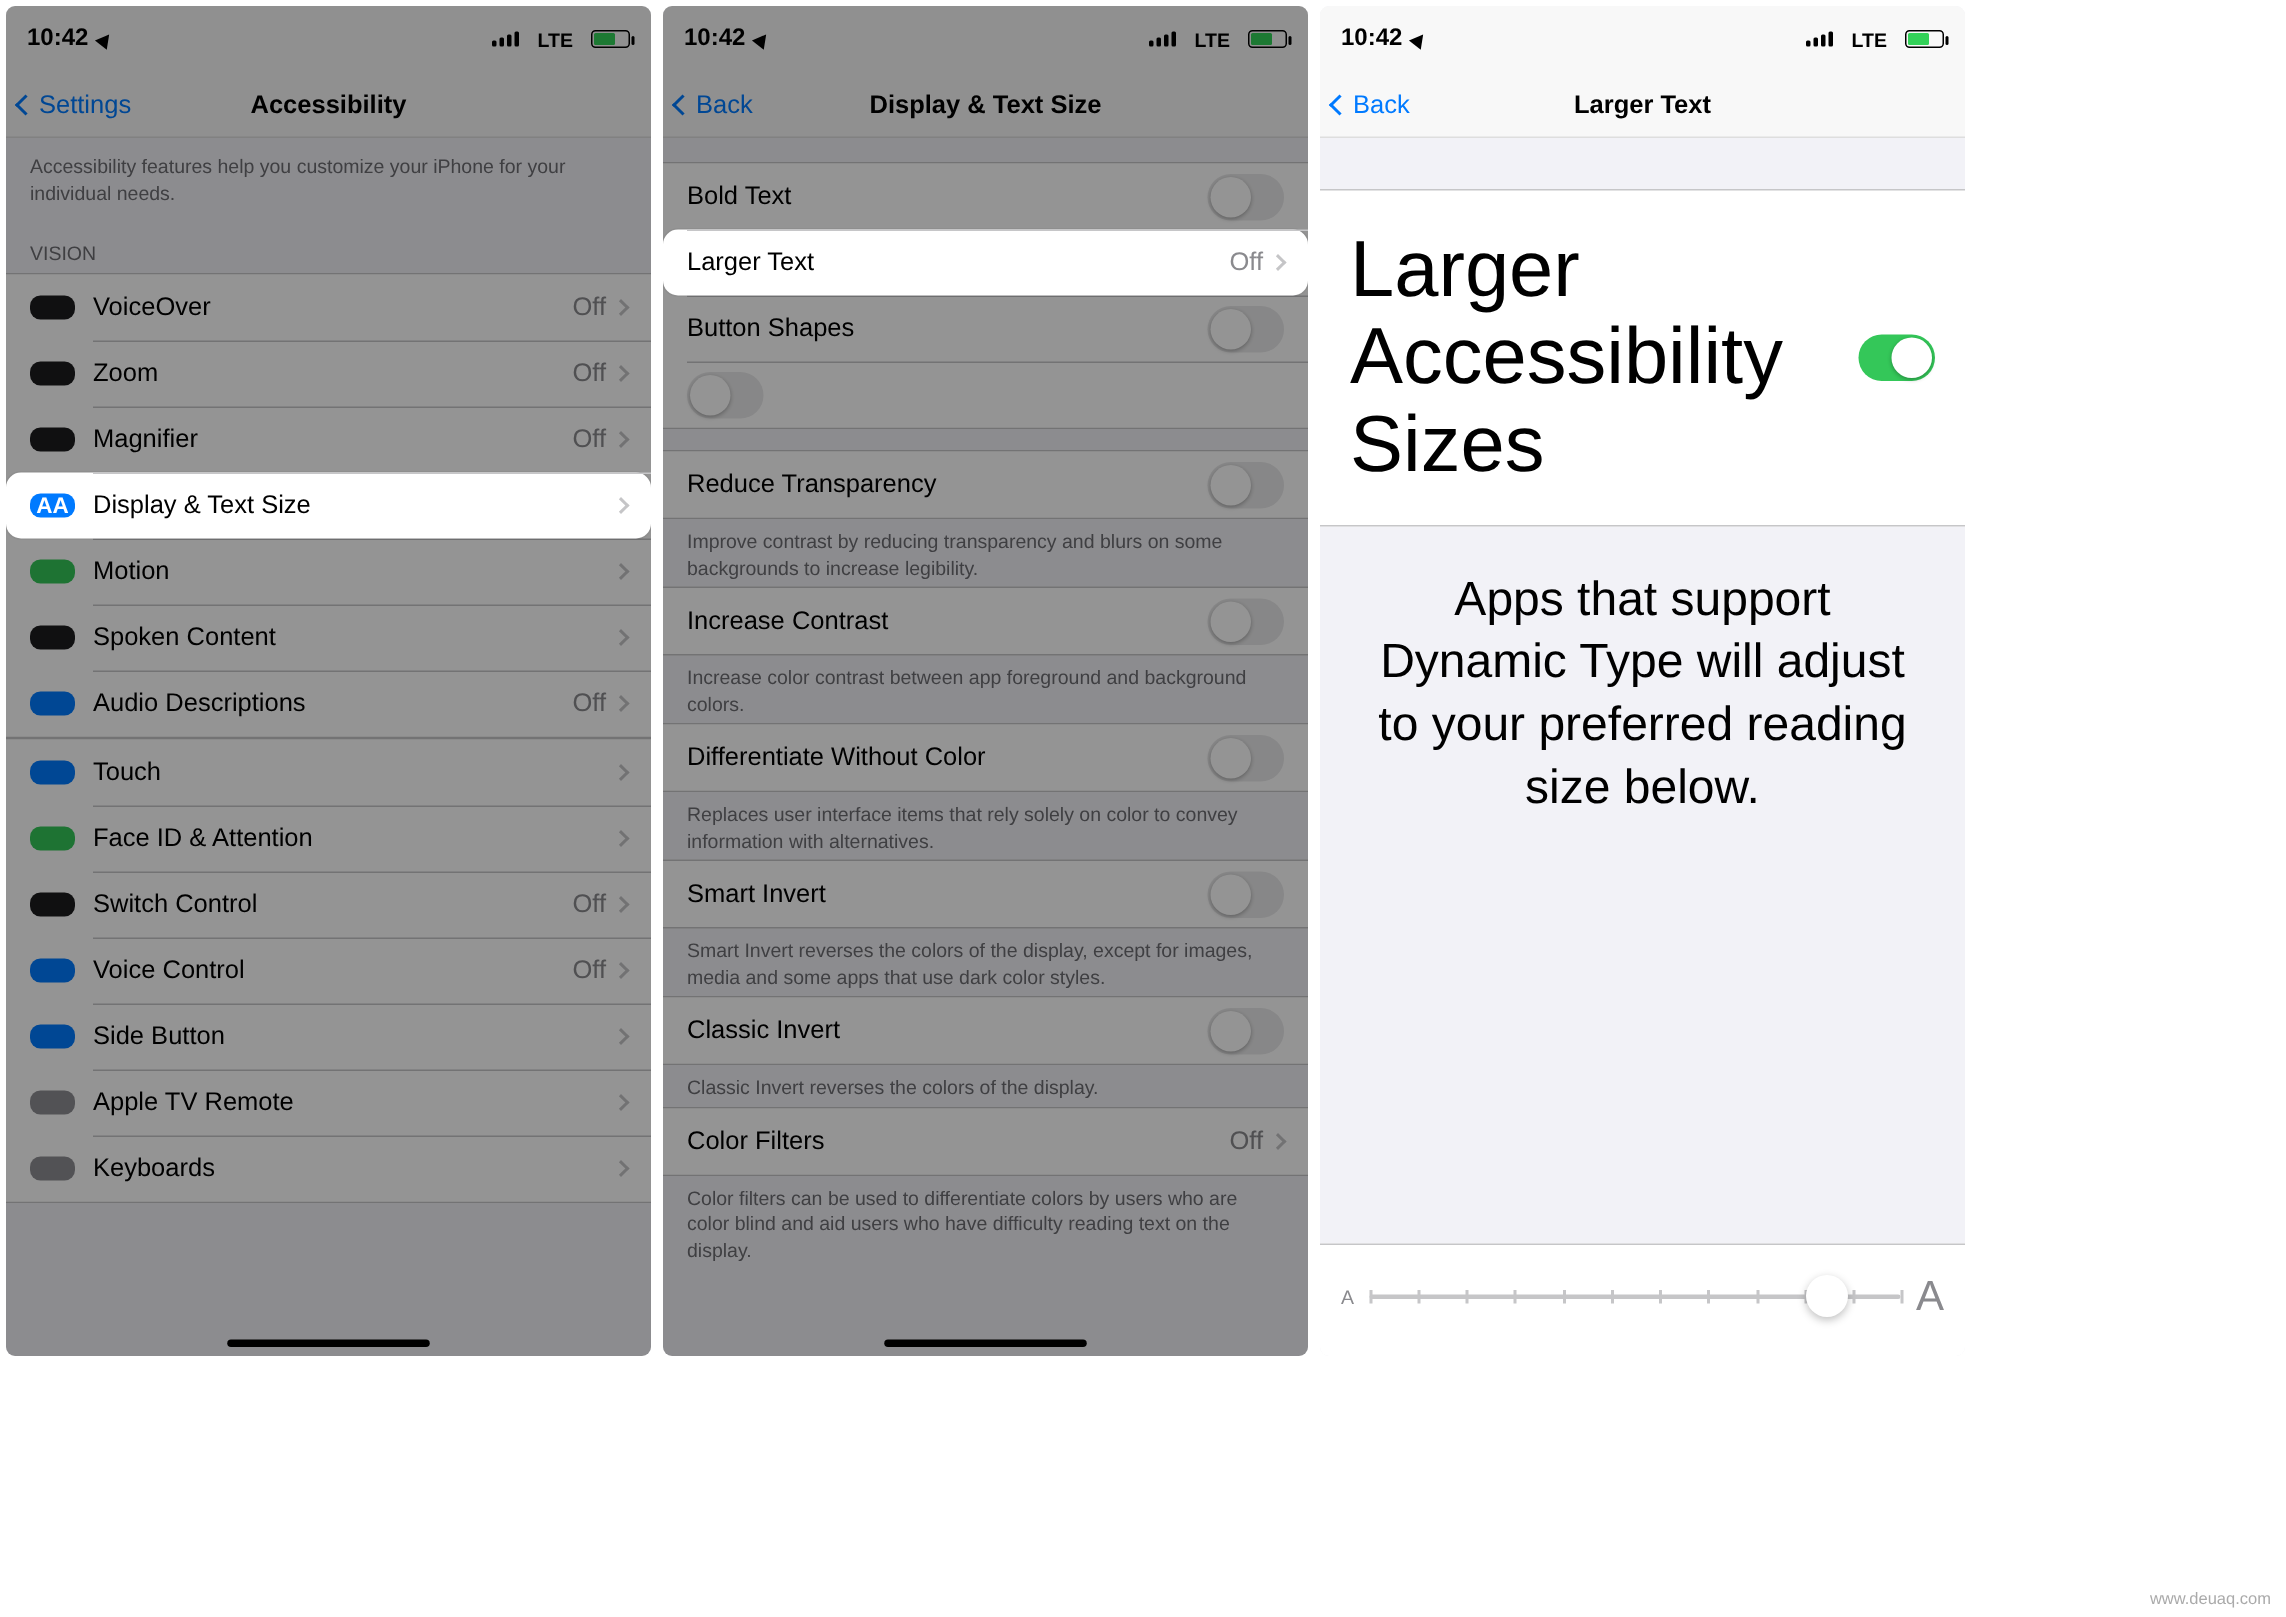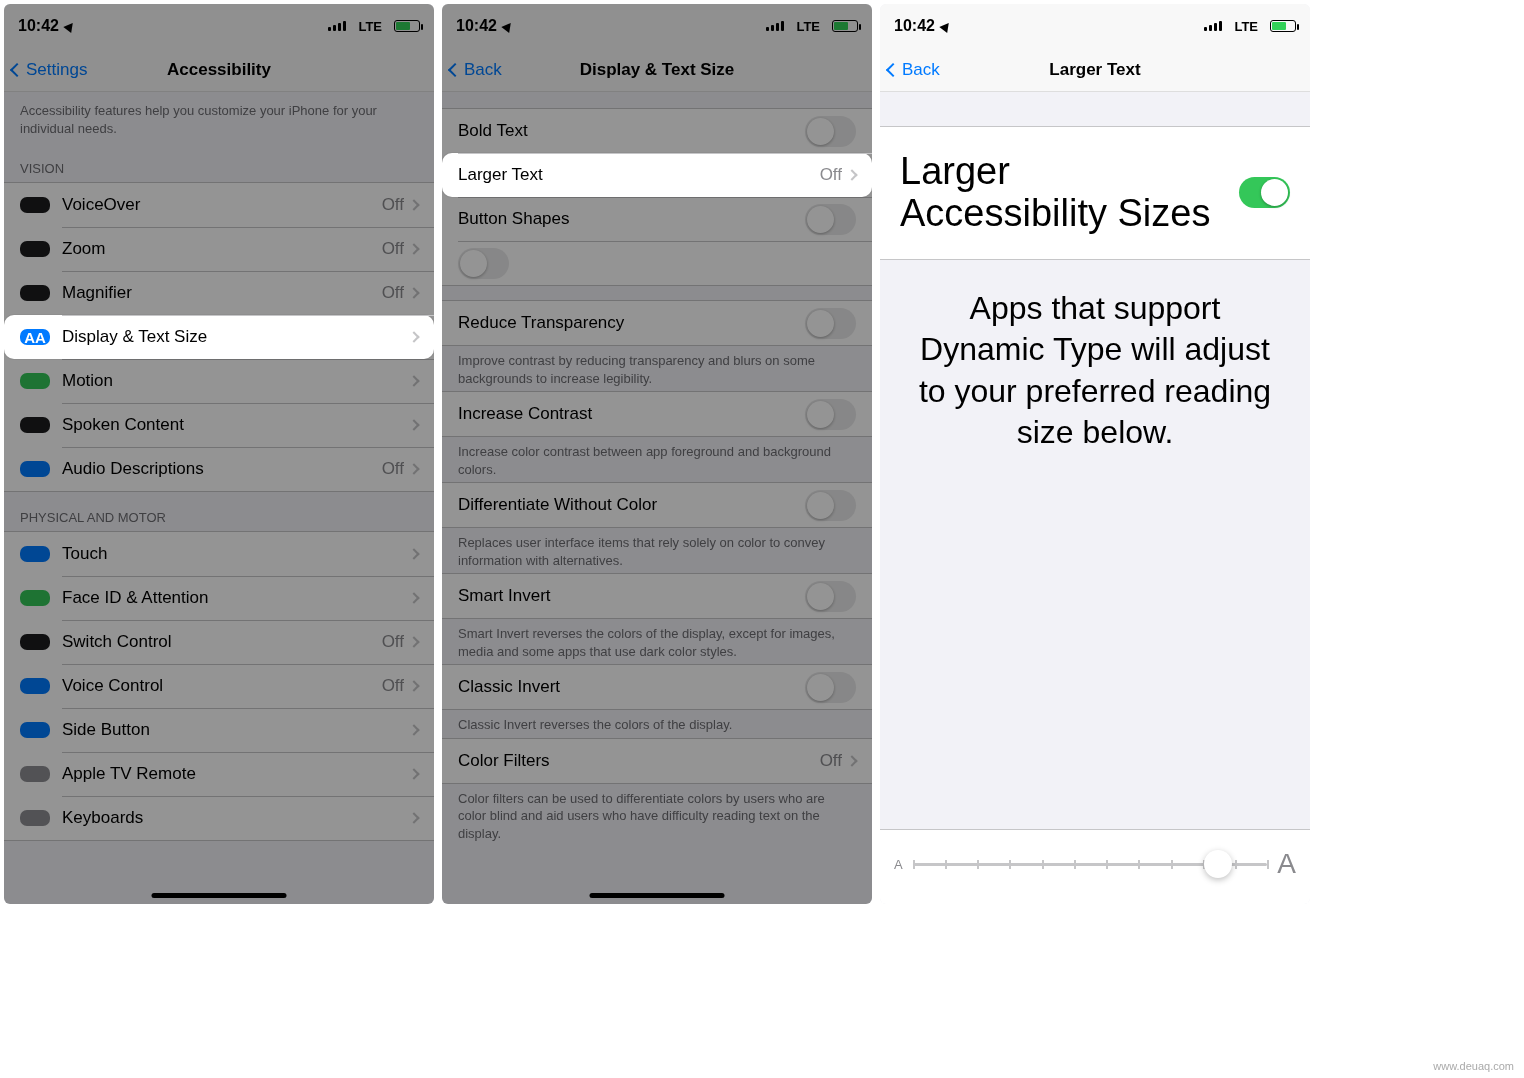--- a/index.html
+++ b/index.html
@@ -183,21 +183,21 @@
   .ic-grey{background:#8e8e93}
   
   .larger-row {
     background:#fff;
     border-top:0.5px solid #c6c6c8;
     border-bottom:0.5px solid #c6c6c8;
     padding: 24px 20px;
     display:flex; align-items:center; gap:16px;
   }
   .larger-row .big-label {
-    font-size: 38px;
+    font-size: 53px;
     line-height: 1.1;
     font-weight: 400;
     flex:1;
   }
   .big-note {
     font-size: 32px;
     text-align: center;
     padding: 28px 28px 10px;
     line-height: 1.3;
     color:#000;
@@ -306,21 +306,20 @@
             <span class="label">Spoken Content</span>
             <span class="chev"></span>
           </div>
           <div class="row">
             <div class="icon ic-blue"></div>
             <span class="label">Audio Descriptions</span>
             <span class="value">Off</span>
             <span class="chev"></span>
           </div>
         </div>
-      <div class="group-header">PHYSICAL AND MOTOR</div>
       <div class="group" id="s1g2">
           <div class="row">
             <div class="icon ic-blue"></div>
             <span class="label">Touch</span>
             <span class="chev"></span>
           </div>
           <div class="row">
             <div class="icon ic-green"></div>
             <span class="label">Face ID &amp; Attention</span>
             <span class="chev"></span>

